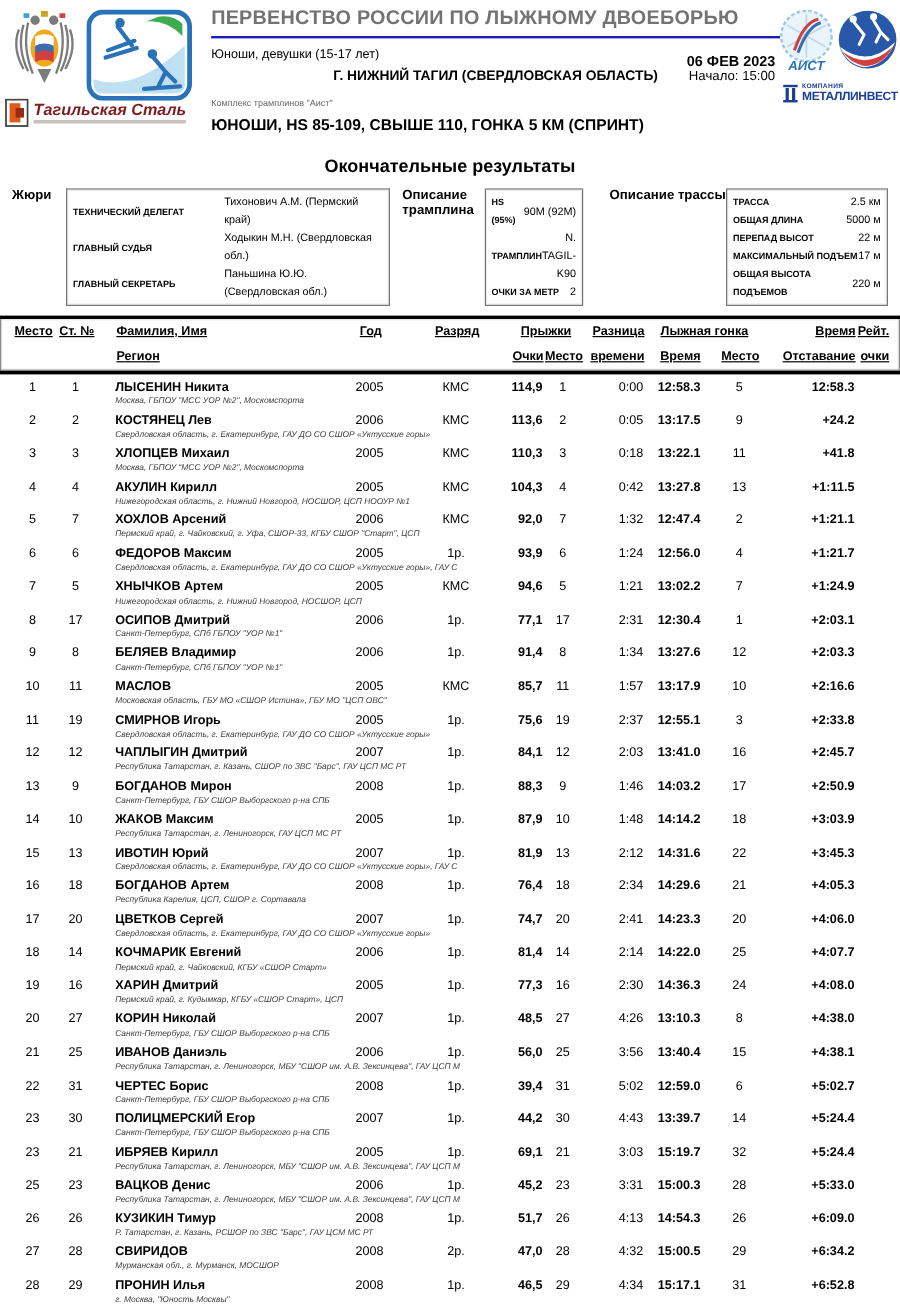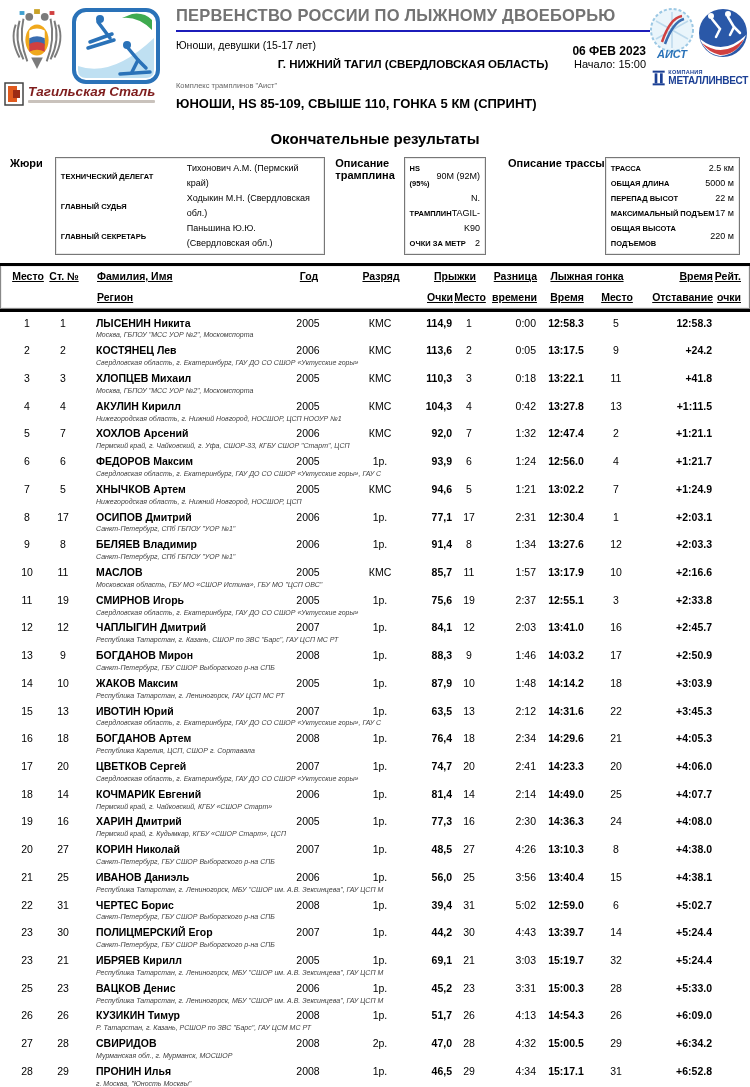--- a/index.html
+++ b/index.html
@@ -494,21 +494,21 @@
     <div class="td c"></div>
     <div class="region">Республика Татарстан, г. Лениногорск, ГАУ ЦСП МС РТ</div>
   </div>
 
   <div class="grid rt-row">
     <div class="td c">15</div>
     <div class="td c">13</div>
     <div class="td l b name-pad">ИВОТИН Юрий</div>
     <div class="td c">2007</div>
     <div class="td c">1р.</div>
-    <div class="td r b">63,5</div>
+    <div class="td r b">81,9</div>
     <div class="td c">13</div>
     <div class="td r">2:12</div>
     <div class="td c b">14:31.6</div>
     <div class="td c">22</div>
     <div class="td r b">+3:45.3</div>
     <div class="td c"></div>
     <div class="region">Свердловская область, г. Екатеринбург, ГАУ ДО СО СШОР «Уктусские горы», ГАУ С</div>
   </div>
 
   <div class="grid rt-row">
@@ -545,21 +545,21 @@
 
   <div class="grid rt-row">
     <div class="td c">18</div>
     <div class="td c">14</div>
     <div class="td l b name-pad">КОЧМАРИК Евгений</div>
     <div class="td c">2006</div>
     <div class="td c">1р.</div>
     <div class="td r b">81,4</div>
     <div class="td c">14</div>
     <div class="td r">2:14</div>
-    <div class="td c b">14:49.0</div>
+    <div class="td c b">14:22.0</div>
     <div class="td c">25</div>
     <div class="td r b">+4:07.7</div>
     <div class="td c"></div>
     <div class="region">Пермский край, г. Чайковский, КГБУ «СШОР Старт»</div>
   </div>
 
   <div class="grid rt-row">
     <div class="td c">19</div>
     <div class="td c">16</div>
     <div class="td l b name-pad">ХАРИН Дмитрий</div>

